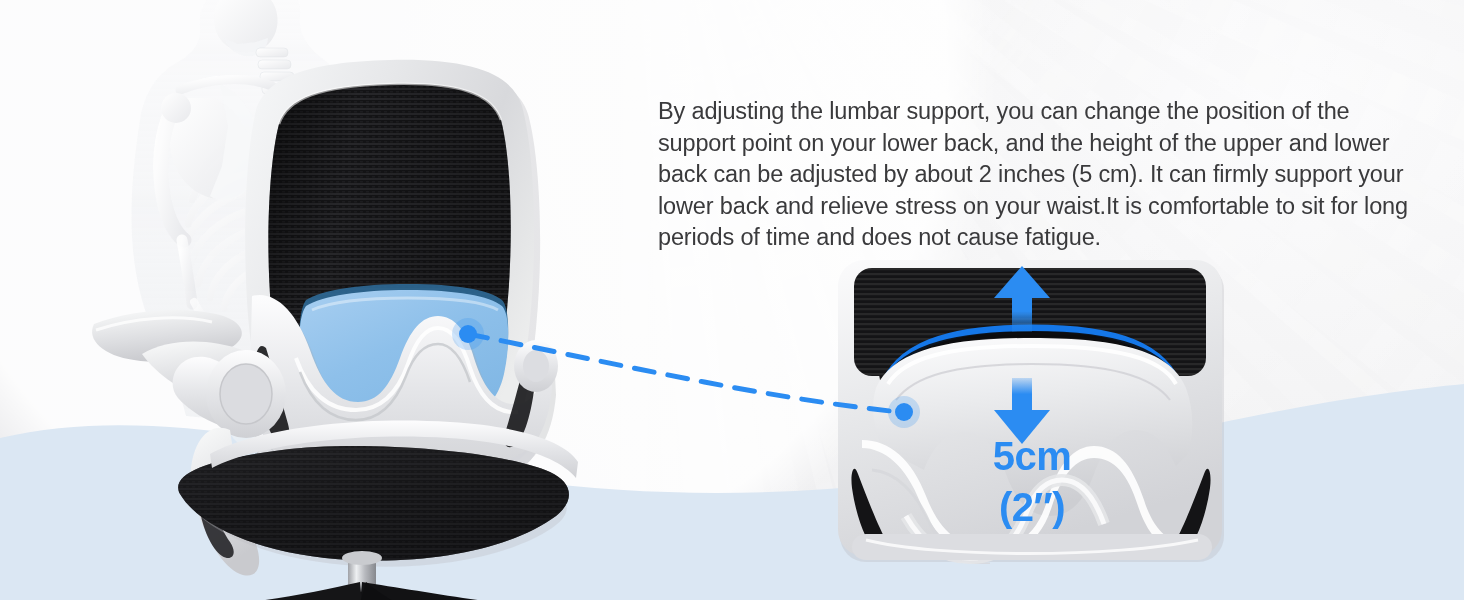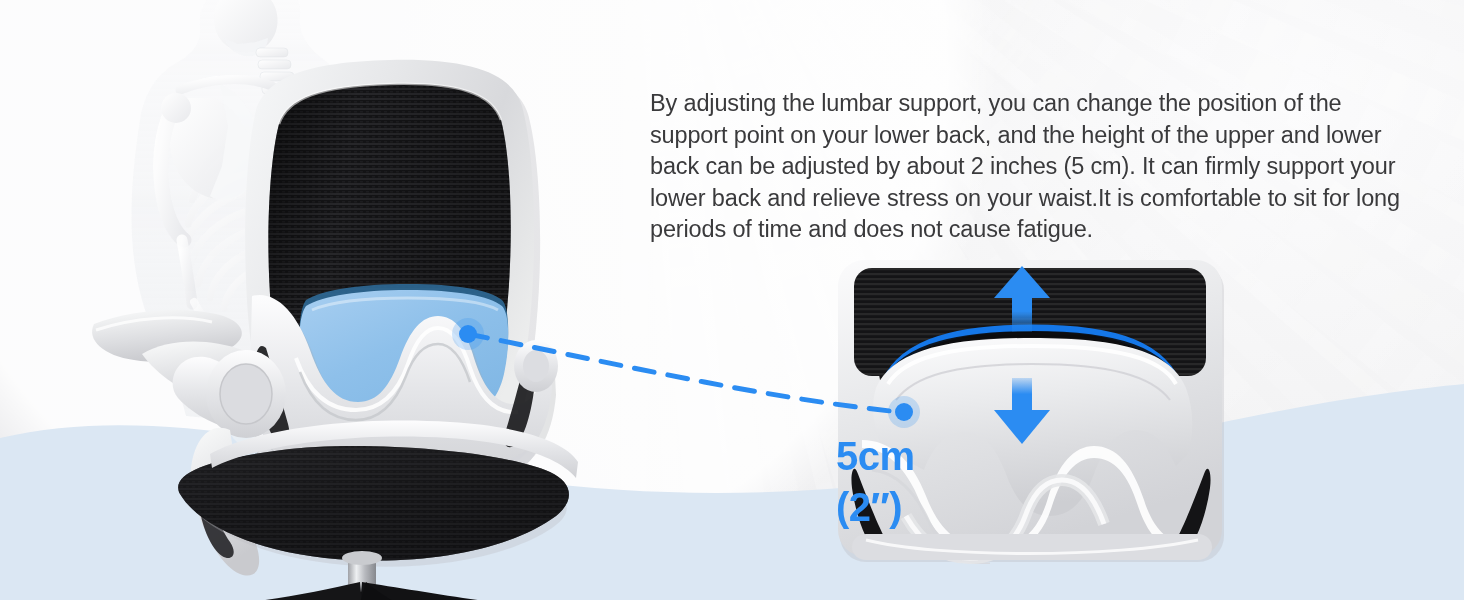--- a/index.html
+++ b/index.html
@@ -40,26 +40,26 @@
   .hl-hilite{position:absolute;left:1px;top:50px;width:764px;height:25px;border-radius:13px;
      background:linear-gradient(180deg,#b6d3ee 0%,#a4c6e6 100%);}
   .headline{position:relative;margin:0;font-size:53px;line-height:60px;font-weight:700;
      color:#080808;letter-spacing:-.9px;
      font-family:"Liberation Sans Narrow","DejaVu Sans Condensed","Liberation Sans",sans-serif;
      transform:scaleX(.955);transform-origin:left center;white-space:nowrap;}
 
   
   .bodycopy{position:absolute;left:650px;top:88px;width:770px;
      font-size:23.5px;line-height:31.5px;color:#3a3a3c;font-weight:400;letter-spacing:-.15px;}
-  .bodycopy p{margin:0;}
+  .bodycopy p{margin:8px;}
 
   
   .inset{position:absolute;left:836px;top:258px;width:392px;height:306px;}
   .inset svg{display:block;}
-  .inset-label{position:absolute;left:0;top:178px;width:392px;text-align:left;
+  .inset-label{position:absolute;left:0;top:178px;width:392px;text-align:center;
      color:#2b8cf2;font-weight:700;line-height:1;pointer-events:none;}
   .inset-label .l1{font-size:40px;letter-spacing:-.5px;}
   .inset-label .l2{font-size:40px;letter-spacing:-.5px;margin-top:11px;}
 
   
   .callout{position:absolute;left:0;top:0;width:1464px;height:600px;pointer-events:none;}
 </style>
 </head>
 <body>
 

